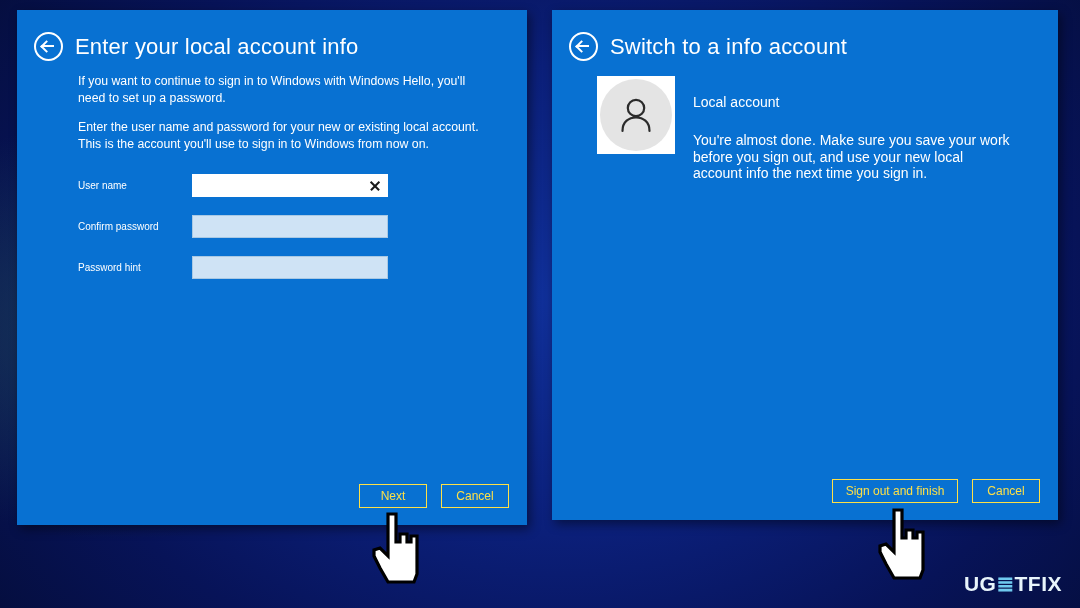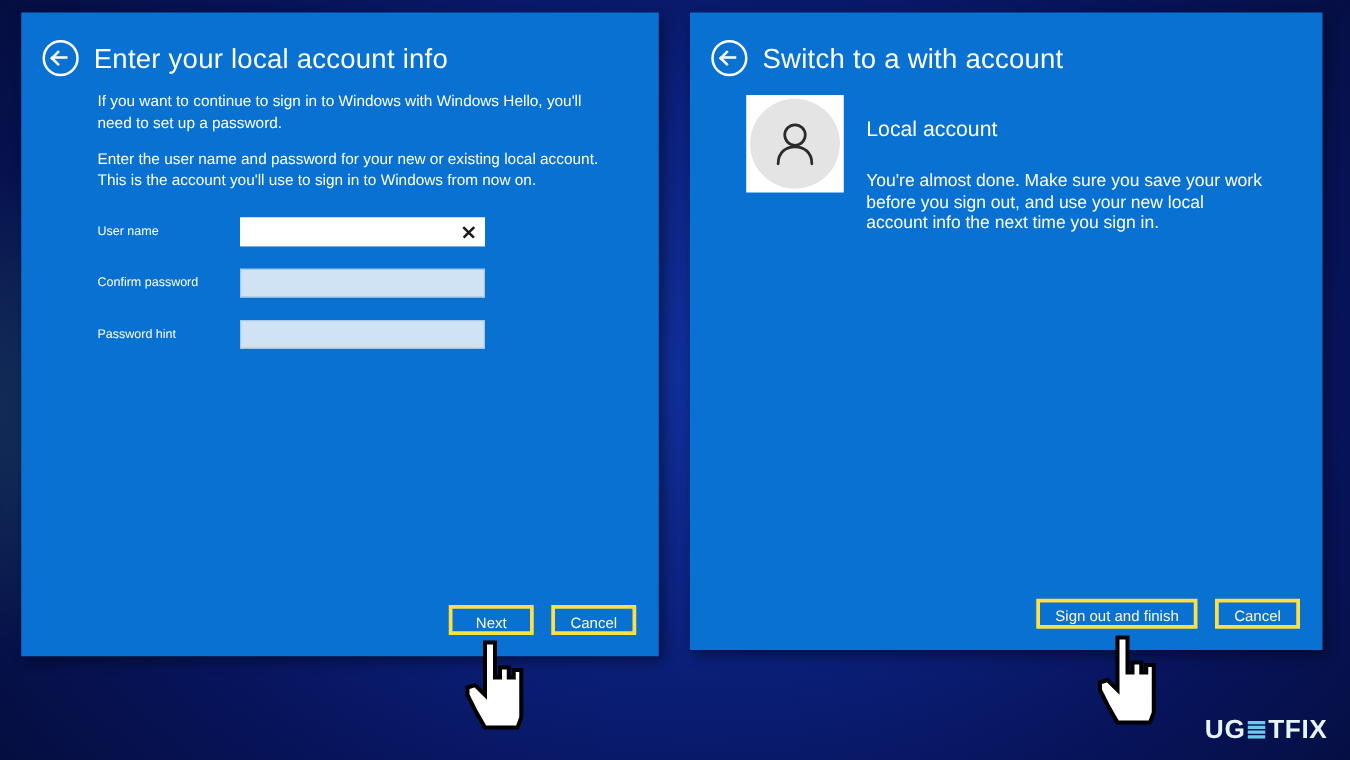--- a/index.html
+++ b/index.html
@@ -161,21 +161,21 @@
     height: 72px;
     border-radius: 50%;
     background: #e4e4e4;
     display: flex;
     align-items: center;
     justify-content: center;
   }
   .account-text { padding-left: 18px; padding-top: 18px; }
   .account-name {
     color: #ffffff;
-    font-size: 17px;
+    font-size: 14px;
     margin: 0 0 22px 0;
   }
   .account-desc {
     color: #ffffff;
     font-size: 14px;
     line-height: 16.5px;
     max-width: 320px;
     margin: 0;
   }
 
@@ -185,23 +185,23 @@
     bottom: 17px;
     right: 18px;
     display: flex;
     gap: 14px;
   }
   .btn {
     min-width: 68px;
     height: 24px;
     padding: 0 12px;
     box-sizing: border-box;
-    border: 3px solid #fde047;
+    border: 1px solid #fde047;
     background: transparent;
-    color: #fef9c3;
+    color: #fde047;
     font-family: "Liberation Sans", sans-serif;
     font-size: 12px;
     line-height: 22px;
     text-align: center;
     cursor: pointer;
     white-space: nowrap;
   }
   .btn.wide { min-width: 126px; }
 
   
@@ -276,21 +276,21 @@
       <button class="btn">Next</button>
       <button class="btn">Cancel</button>
     </div>
 
   </div>
 
   <div class="panel" id="panel-right">
 
     <div class="panel-header">
       <div class="back-btn"></div>
-      <div class="panel-title">Switch to a with account</div>
+      <div class="panel-title">Switch to a info account</div>
     </div>
 
     <div class="account-block">
       <div class="avatar">
         <div class="avatar-circle">
           <svg width="44" height="44" viewBox="0 0 44 44">
             <circle cx="22" cy="15" r="8.2" fill="none" stroke="#2b2b2b" stroke-width="2.2"></circle>
             <path d="M8.5 38 C8.5 28.5 15 24.5 22 24.5 C29 24.5 35.5 28.5 35.5 38" fill="none" stroke="#2b2b2b" stroke-width="2.2" stroke-linecap="round"></path>
           </svg>
         </div>

